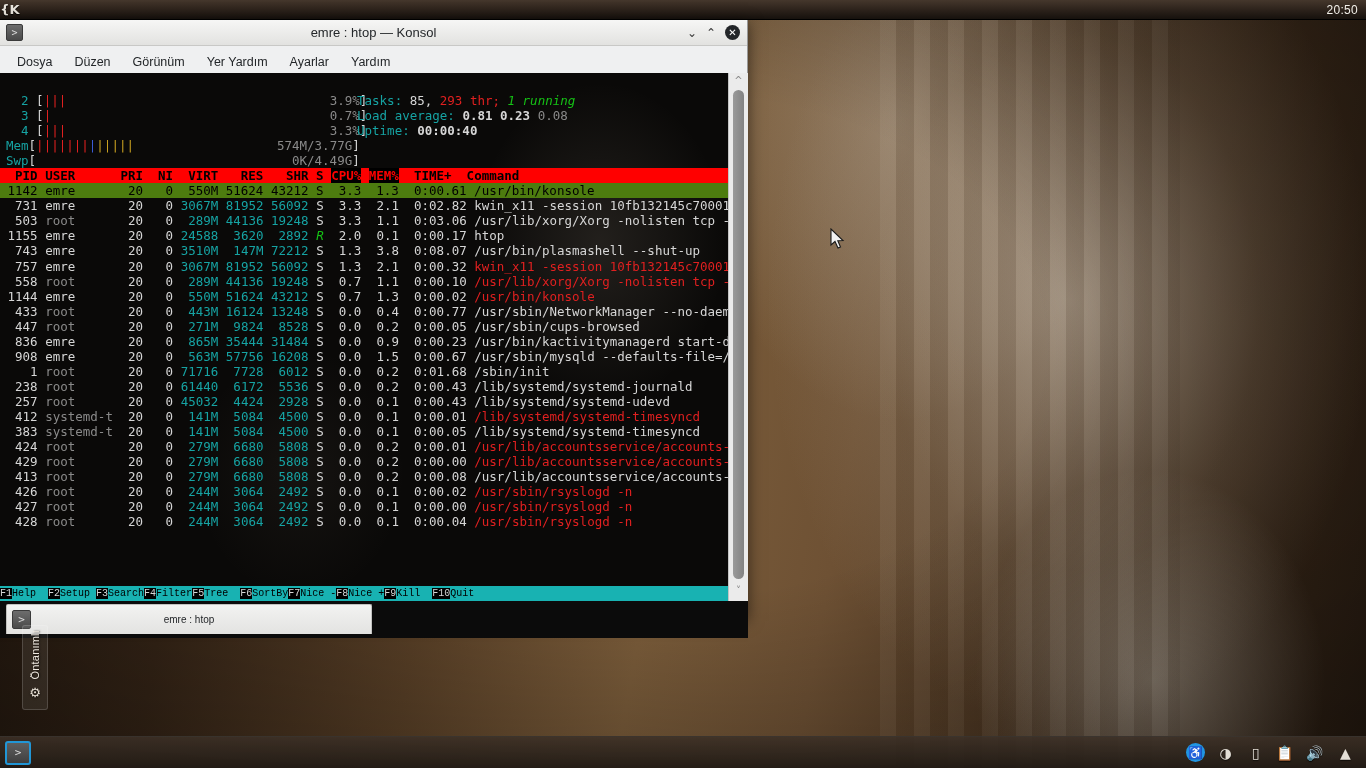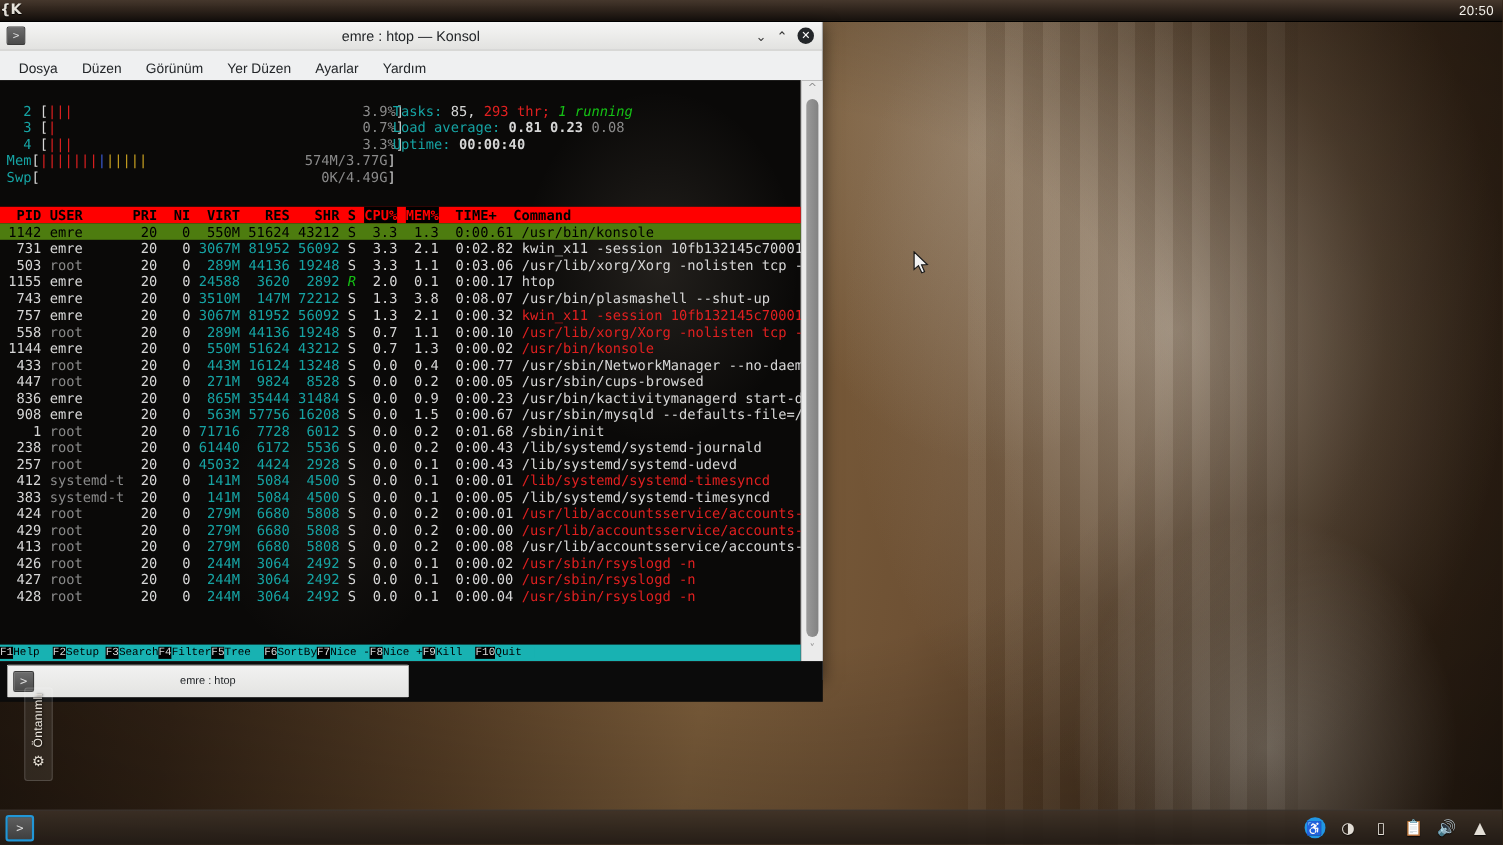--- a/index.html
+++ b/index.html
@@ -112,21 +112,21 @@
   
   .c-cyan   { color:#16a3a3; }
   .c-white  { color:#d6d6d6; }
   .c-gray   { color:#8a8a8a; }
   .c-red    { color:#e02020; }
   .c-green  { color:#15c215;font-style:italic; }
   .c-yellow { color:#c8a020; }
   .c-blue   { color:#3b5bd6; }
   .c-bold   { font-weight:bold; }
 
-  .hdr-row { background:#ff0000; color:#000; font-weight:bold; white-space:pre; height:15.05px; position:relative; z-index:2;margin-top:20px; }
+  .hdr-row { background:#ff0000; color:#000; font-weight:bold; white-space:pre; height:15.05px; position:relative; z-index:2; }
   .hdr-hl  { background:#000; color:#ff0000; }
   .sel-row { background:#4d7c0f; color:#000; white-space:pre; height:15.05px; position:relative; z-index:2; }
 
   #fkeybar {
     position:absolute; left:0; bottom:0; width:100%; height:15.05px;
     background:#18b2b2; white-space:pre; z-index:3;
     font-family:Liberation Mono, monospace; font-size:10px; line-height:15.05px;
   }
   .fk-num { background:#000; color:#d6d6d6; }
   .fk-lbl { background:#18b2b2; color:#000; }
@@ -237,21 +237,21 @@
       <span class="tb-btn">⌄</span>
       <span class="tb-btn">⌃</span>
       <span class="tb-close">✕</span>
     </div>
   </div>
 
   <div class="menubar">
     <div class="menu-item">Dosya</div>
     <div class="menu-item">Düzen</div>
     <div class="menu-item">Görünüm</div>
-    <div class="menu-item">Yer Düzen</div>
+    <div class="menu-item">Yer Yardım</div>
     <div class="menu-item">Ayarlar</div>
     <div class="menu-item">Yardım</div>
   </div>
 
   <div id="term-wrap">
     <div id="term">
       <div class="bgshine"></div>
       <div id="meters">
           <div class="trow pad"><span class="c-cyan">  2</span><span class="c-white"> [</span><span class="c-red">|||</span>                                   <span class="c-gray">3.9%</span><span class="c-white">]</span></div>
           <div class="trow pad"><span class="c-cyan">  3</span><span class="c-white"> [</span><span class="c-red">|</span>                                     <span class="c-gray">0.7%</span><span class="c-white">]</span></div>

